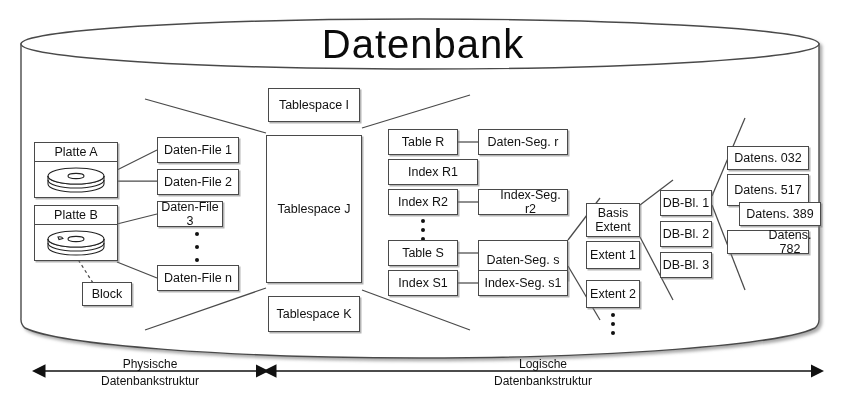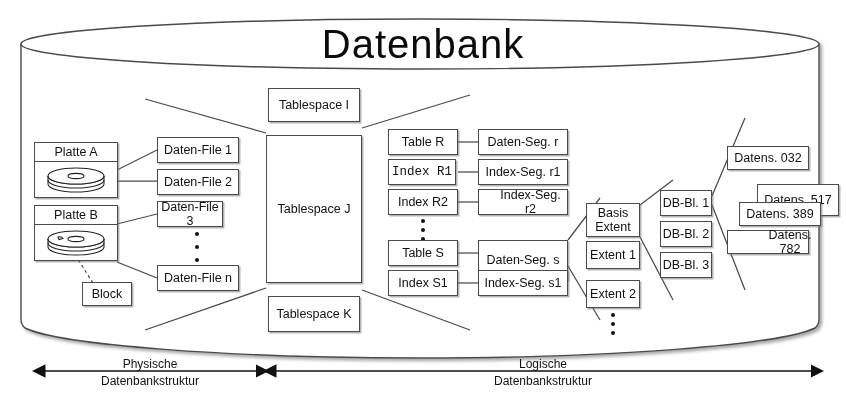--- a/index.html
+++ b/index.html
@@ -196,32 +196,31 @@
       <i></i>
       <i></i>
   </div>
   <div class="box" style="left:157px;top:265px;width:82px;height:26px;">Daten-File n</div>
 
   <div class="box" style="left:268px;top:88px;width:92px;height:34px;">Tablespace I</div>
   <div class="box" style="left:266px;top:135px;width:96px;height:148px;">Tablespace J</div>
   <div class="box" style="left:268px;top:296px;width:92px;height:36px;">Tablespace K</div>
 
   <div class="box" style="left:388px;top:129px;width:70px;height:26px;">Table R</div>
-  <div class="box" style="left:388px;top:159px;width:68px;height:26px;font-family:Liberation Mono, monospace;">Index R1</div>
+  <div class="box" style="left:388px;top:159px;width:90px;height:26px;">Index R1</div>
   <div class="box" style="left:388px;top:189px;width:70px;height:26px;">Index R2</div>
   <div class="vdots" style="left:420px;top:219px;width:6px;height:22px;">
     <i></i>
       <i></i>
       <i></i>
   </div>
   <div class="box" style="left:388px;top:240px;width:70px;height:26px;">Table S</div>
   <div class="box" style="left:388px;top:270px;width:70px;height:26px;">Index S1</div>
 
   <div class="box" style="left:478px;top:129px;width:90px;height:26px;">Daten-Seg. r</div>
-  <div class="box" style="left:478px;top:159px;width:90px;height:26px;">Index-Seg. r1</div>
   <div class="box" style="left:478px;top:189px;width:90px;height:26px;padding-left:15px;">Index-Seg. r2</div>
   <div class="box" style="left:478px;top:240px;width:90px;height:40px;">Daten-Seg. s</div>
   <div class="box" style="left:478px;top:270px;width:90px;height:26px;">Index-Seg. s1</div>
 
   <div class="box two-line" style="left:586px;top:203px;width:54px;height:34px;">
     <span>Basis</span>
     <span>Extent</span>
   </div>
   <div class="box" style="left:586px;top:241px;width:54px;height:28px;">Extent 1</div>
   <div class="box" style="left:586px;top:280px;width:54px;height:28px;">Extent 2</div>
@@ -229,21 +228,21 @@
     <i></i>
       <i></i>
       <i></i>
   </div>
 
   <div class="box" style="left:660px;top:190px;width:52px;height:26px;">DB-Bl. 1</div>
   <div class="box" style="left:660px;top:221px;width:52px;height:26px;">DB-Bl. 2</div>
   <div class="box" style="left:660px;top:252px;width:52px;height:26px;">DB-Bl. 3</div>
 
   <div class="box" style="left:727px;top:146px;width:82px;height:24px;">Datens. 032</div>
-  <div class="box" style="left:757px;top:174px;width:82px;height:32px;margin-top:10px;">Datens. 517</div>
+  <div class="box" style="left:727px;top:174px;width:82px;height:32px;">Datens. 517</div>
   <div class="box" style="left:727px;top:202px;width:82px;height:24px;margin-left:12px;">Datens. 389</div>
   <div class="box" style="left:727px;top:230px;width:82px;height:24px;padding-left:44px;">Datens. 782</div>
 
   <svg id="arrows-svg" viewBox="0 0 846 414">
     <defs>
       <marker id="arrL" markerWidth="9" markerHeight="9" refX="8" refY="4.5" orient="auto">
         <path d="M9,0 L0,4.5 L9,9 z" fill="#111"></path>
       </marker>
       <marker id="arrR" markerWidth="9" markerHeight="9" refX="1" refY="4.5" orient="auto">
         <path d="M0,0 L9,4.5 L0,9 z" fill="#111"></path>

